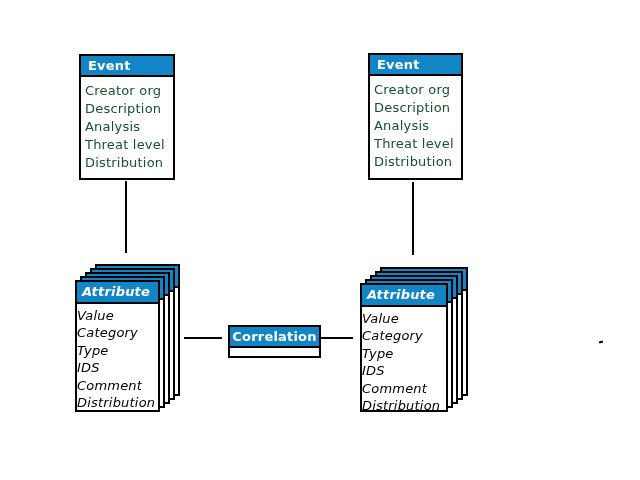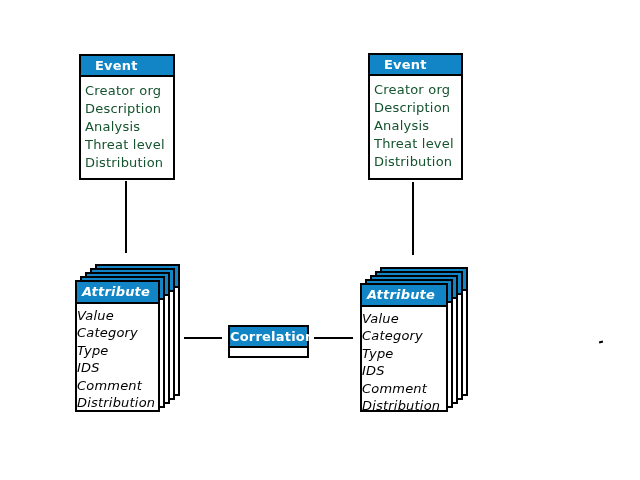--- a/index.html
+++ b/index.html
@@ -3,21 +3,21 @@
 <meta charset="utf-8">
 <style>
   html,body { margin:0; padding:0; background:#fff; }
   .canvas {
     position:relative; width:640px; height:480px; background:#FFFFFF;
     font-family:"DejaVu Sans","Liberation Sans",sans-serif; overflow:hidden;
   }
   .entity { position:absolute; border:2px solid #000; background:#FFFFFF; box-sizing:border-box; }
   .entity-header {
     background:#1185C5; border-bottom:2px solid #000; color:#FFFFFF;
-    font-weight:bold; font-size:13px; padding-left:14px; letter-spacing:0.2px;
+    font-weight:bold; font-size:13px; padding-left:7px; letter-spacing:0.2px;
     box-sizing:content-box; white-space:nowrap; overflow:hidden;
   }
   .event-box .entity-header { height:19px; line-height:19px; }
   .entity-body { font-size:13px; color:#14532d; letter-spacing:0.2px; white-space:nowrap; }
   .event-box .entity-body { padding:5px 0 0 4px; line-height:18px; }
 
   
   .stack { position:absolute; }
   .card { position:absolute; border:2px solid #000; background:#FFFFFF; box-sizing:border-box;font-style:italic; }
   .card .card-header {
@@ -28,21 +28,21 @@
   .card .card-body { font-size:13px; color:#000; letter-spacing:0.2px; padding:3px 0 0 0; line-height:17.4px; white-space:nowrap; }
   .stack-l .card { width:85px; height:132px; }
   .stack-r .card { width:88px; height:129px; }
   .g4 { left:20px; top:0; }
   .g3 { left:15px; top:4px; }
   .g2 { left:10px; top:8px; }
   .g1 { left:5px;  top:12px; }
   .front { left:0; top:16px; }
 
   
-  .corr { position:absolute; left:228px; top:325px; width:81px; height:33px; border:2px solid #000; box-sizing:border-box; background:#FFFFFF; }
+  .corr { position:absolute; left:228px; top:325px; width:93px; height:33px; border:2px solid #000; box-sizing:border-box; background:#FFFFFF; }
   .corr .corr-header {
     background:#1185C5; border-bottom:2px solid #000; height:19px; line-height:19px;
     color:#FFFFFF; font-weight:bold; font-size:13px; text-align:center; letter-spacing:0.2px;
   }
 
   
   .vline { position:absolute; width:1.5px; background:#000; }
   .hline { position:absolute; height:1.5px; background:#000; }
   #vline-left  { left:125px; top:181px; height:72px; }
   #vline-right { left:412px; top:182px; height:73px; }

